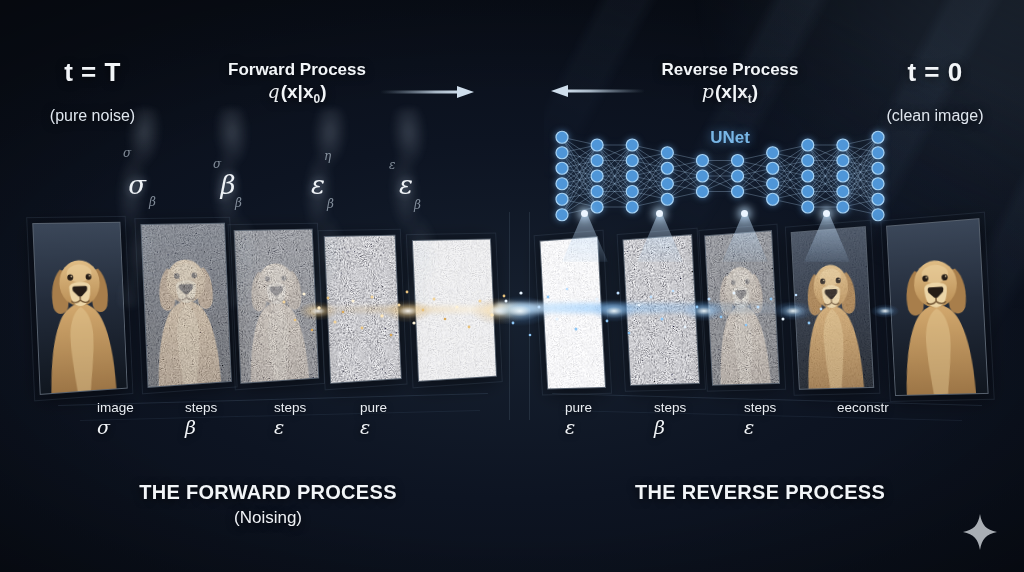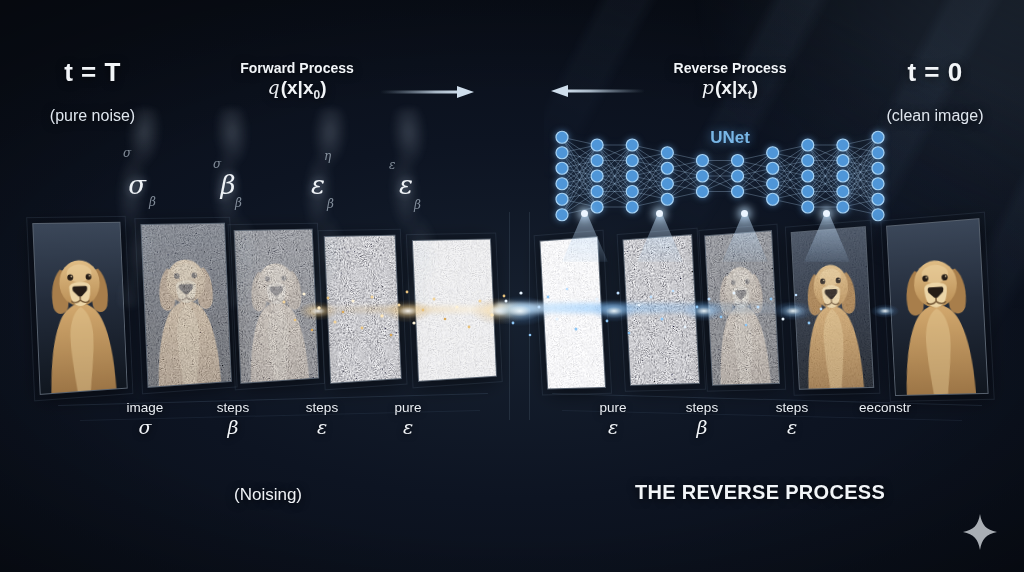--- a/index.html
+++ b/index.html
@@ -24,21 +24,21 @@
   .fl-a{left:58px;top:399px;width:430px;transform:rotate(-1.6deg)}
   .fl-b{left:80px;top:415px;width:400px;transform:rotate(-1.4deg);opacity:.55}
   .fl-c{left:552px;top:399px;width:430px;transform:rotate(1.6deg)}
   .fl-d{left:562px;top:415px;width:400px;transform:rotate(1.4deg);opacity:.55}
   
   .hdr{position:absolute;text-align:center;z-index:40;text-shadow:0 1px 8px rgba(0,0,0,.7);}
   .state-title{font-size:26px;font-weight:bold;letter-spacing:.5px;}
   .state-sub{font-size:16px;color:#dfe6ee;margin-top:19px;}
   .hdr-left{left:15px;top:57px;width:155px;}
   .hdr-right{left:855px;top:57px;width:160px;}
-  .proc-title{font-size:14px;font-weight:bold;}
+  .proc-title{font-size:17px;font-weight:bold;}
   .hdr-forward{left:217px;top:60px;width:160px;}
   .hdr-reverse{left:650px;top:60px;width:160px;}
   .formula{margin-top:0;font-size:19px;font-weight:bold;}
   .ffunc{font-family:"DejaVu Serif",serif;font-style:italic;font-weight:normal;font-size:19px;padding-right:1px;}
   .fsub{font-size:12px;}
   .arrow{position:absolute;width:94px;height:14px;z-index:40;}
   .arrow-fwd{left:380px;top:85px;}
   .arrow-rev{left:551px;top:84px;}
   
   #unet-svg{position:absolute;left:552px;top:128px;width:336px;height:96px;z-index:5;
@@ -115,21 +115,21 @@
     503px 295px 0 .4px #e8c27e;}
   .dots-blue{box-shadow:505px 300px 0 .5px #e8f4ff,512px 322px 0 .4px #8ec6f5,520px 292px 0 .6px #e8f4ff,
     529px 334px 0 .3px #8ec6f5,538px 306px 0 .5px #bfe0ff,547px 296px 0 .4px #8ec6f5,556px 318px 0 .6px #e8f4ff,
     566px 288px 0 .3px #bfe0ff,575px 328px 0 .5px #8ec6f5,585px 308px 0 .4px #bfe0ff,596px 298px 0 .6px #e8f4ff,
     606px 320px 0 .4px #8ec6f5,617px 292px 0 .5px #bfe0ff,628px 332px 0 .3px #8ec6f5,638px 304px 0 .6px #e8f4ff,
     650px 296px 0 .4px #bfe0ff,661px 318px 0 .5px #8ec6f5,672px 290px 0 .3px #bfe0ff,684px 326px 0 .5px #e8f4ff,
     696px 306px 0 .4px #8ec6f5,708px 298px 0 .5px #bfe0ff,720px 316px 0 .4px #8ec6f5,733px 292px 0 .5px #e8f4ff,
     745px 324px 0 .3px #8ec6f5,757px 306px 0 .5px #bfe0ff,770px 298px 0 .4px #8ec6f5,782px 318px 0 .5px #e8f4ff,
     795px 294px 0 .3px #bfe0ff,808px 322px 0 .4px #8ec6f5,820px 308px 0 .4px #bfe0ff;}
   
-  .slabel{position:absolute;top:400px;width:96px;text-align:center;z-index:40;text-shadow:0 1px 6px rgba(0,0,0,.7);}
+  .slabel{position:absolute;top:400px;width:96px;text-align:left;z-index:40;text-shadow:0 1px 6px rgba(0,0,0,.7);}
   .slabel-word{font-size:13.5px;color:#e9edf2;}
   .slabel-sym{font-family:"DejaVu Serif",serif;font-style:italic;font-size:19px;margin-top:1px;}
   .symsub{font-size:11px;}
   .lf0{left:97px}.lf1{left:185px}.lf2{left:274px}.lf3{left:360px}
   .lr0{left:565px}.lr1{left:654px}.lr2{left:744px}.lr3{left:837px}
   .footer{position:absolute;top:481px;width:300px;text-align:center;z-index:40;text-shadow:0 1px 8px rgba(0,0,0,.8);}
   .footer-title{font-size:20px;font-weight:bold;letter-spacing:.3px;}
   .footer-sub{font-size:17px;margin-top:4px;color:#eef1f5;}
   .ft-forward{left:118px}.ft-reverse{left:610px}
   .star{position:absolute;left:962px;top:513px;width:36px;height:38px;z-index:40;}
@@ -605,20 +605,21 @@
   </div>
   <div class="slabel lr2">
     <div class="slabel-word">steps</div>
     <div class="slabel-sym">ε</div>
   </div>
   <div class="slabel lr3">
     <div class="slabel-word">eeconstr</div>
   </div>
 
   <div class="footer ft-forward">
+    <div class="footer-title">THE FORWARD PROCESS</div>
     <div class="footer-sub">(Noising)</div>
   </div>
   <div class="footer ft-reverse">
     <div class="footer-title">THE REVERSE PROCESS</div>
   </div>
 
   <svg class="star" viewBox="0 0 36 38">
     <path d="M18 1 C20 12.5 24 16.5 35 19 C24 21.5 20 25.5 18 37 C16 25.5 12 21.5 1 19 C12 16.5 16 12.5 18 1 Z" fill="#a9aeb4"></path>
   </svg>
 

